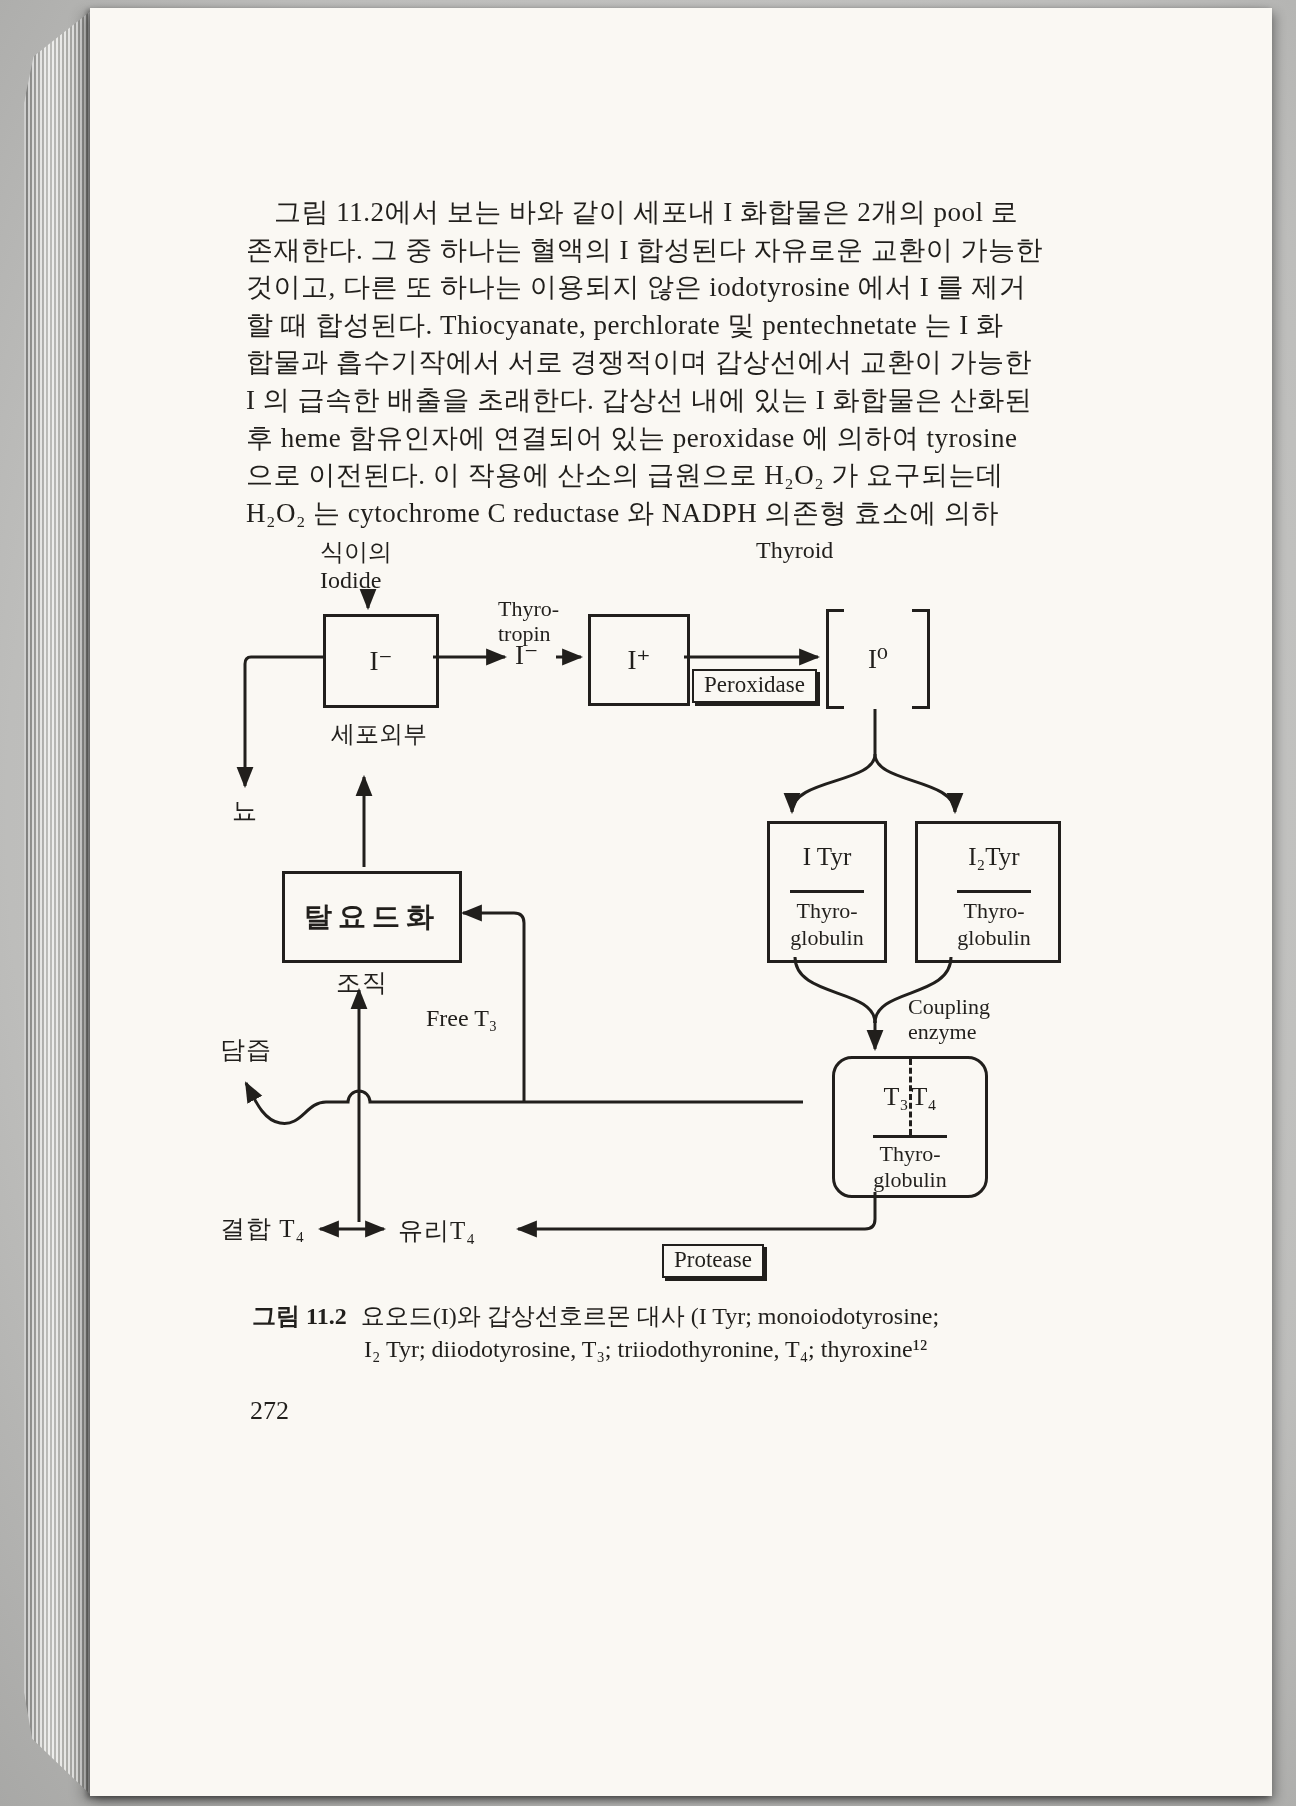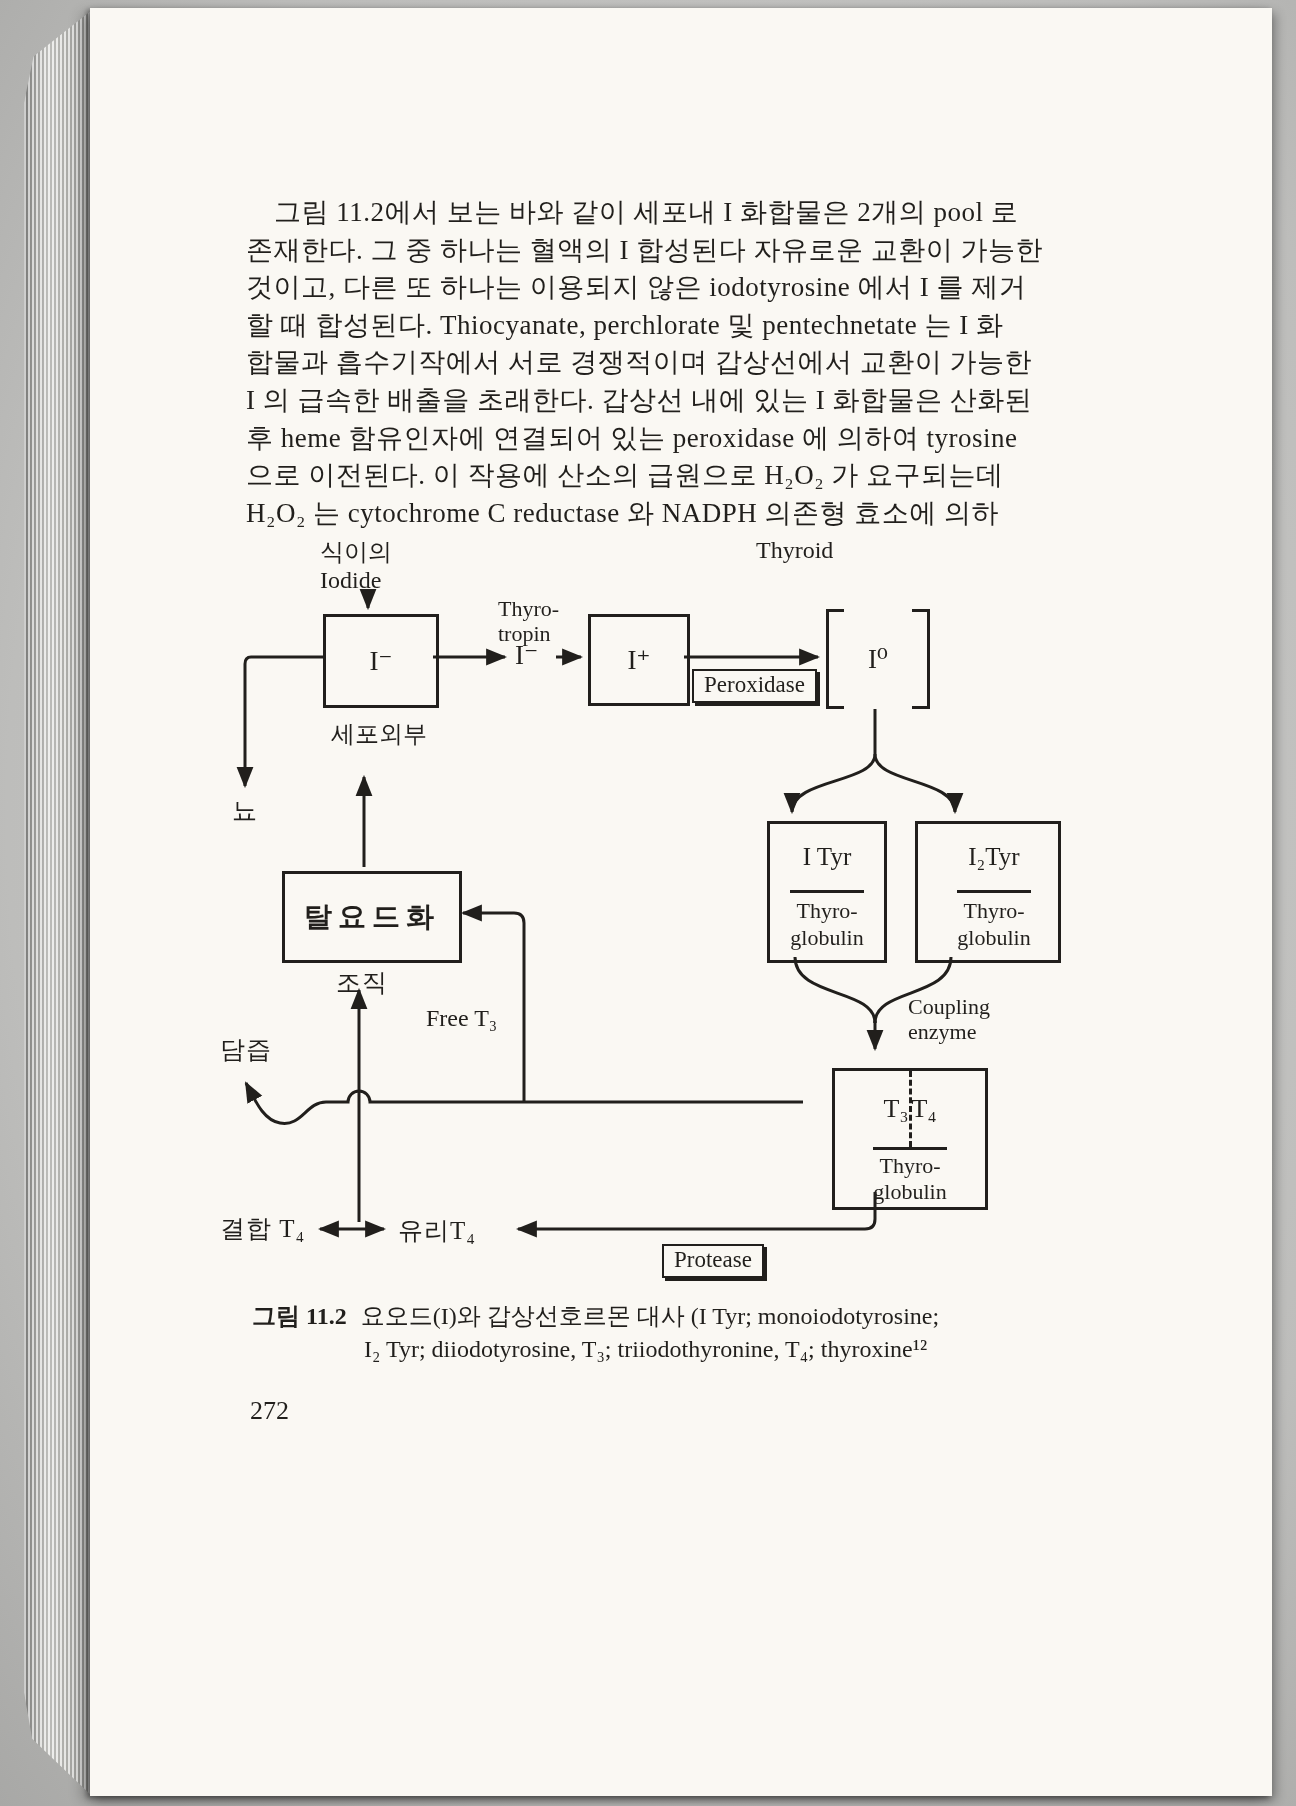--- a/index.html
+++ b/index.html
@@ -155,21 +155,21 @@
       <div class="tyr-bottom">
         <div>Thyro-</div>
         <div>globulin</div>
       </div>
     </div>
     <div class="d-abs d-label-sm" style="left:690px;top:458px;">
       <div>Coupling</div>
       <div>enzyme</div>
     </div>
 
-    <div class="d-box split-box" style="left:585px;top:532px;width:150px;height:136px;">
+    <div class="d-box split-box" style="left:585px;top:520px;width:150px;height:136px;border-radius:20px;">
       <div class="trow">
         <div class="tcell left">T₃</div>
         <div class="tcell">T₄</div>
       </div>
       <div class="tglob">
         <div>Thyro-</div>
         <div>globulin</div>
       </div>
     </div>
 

